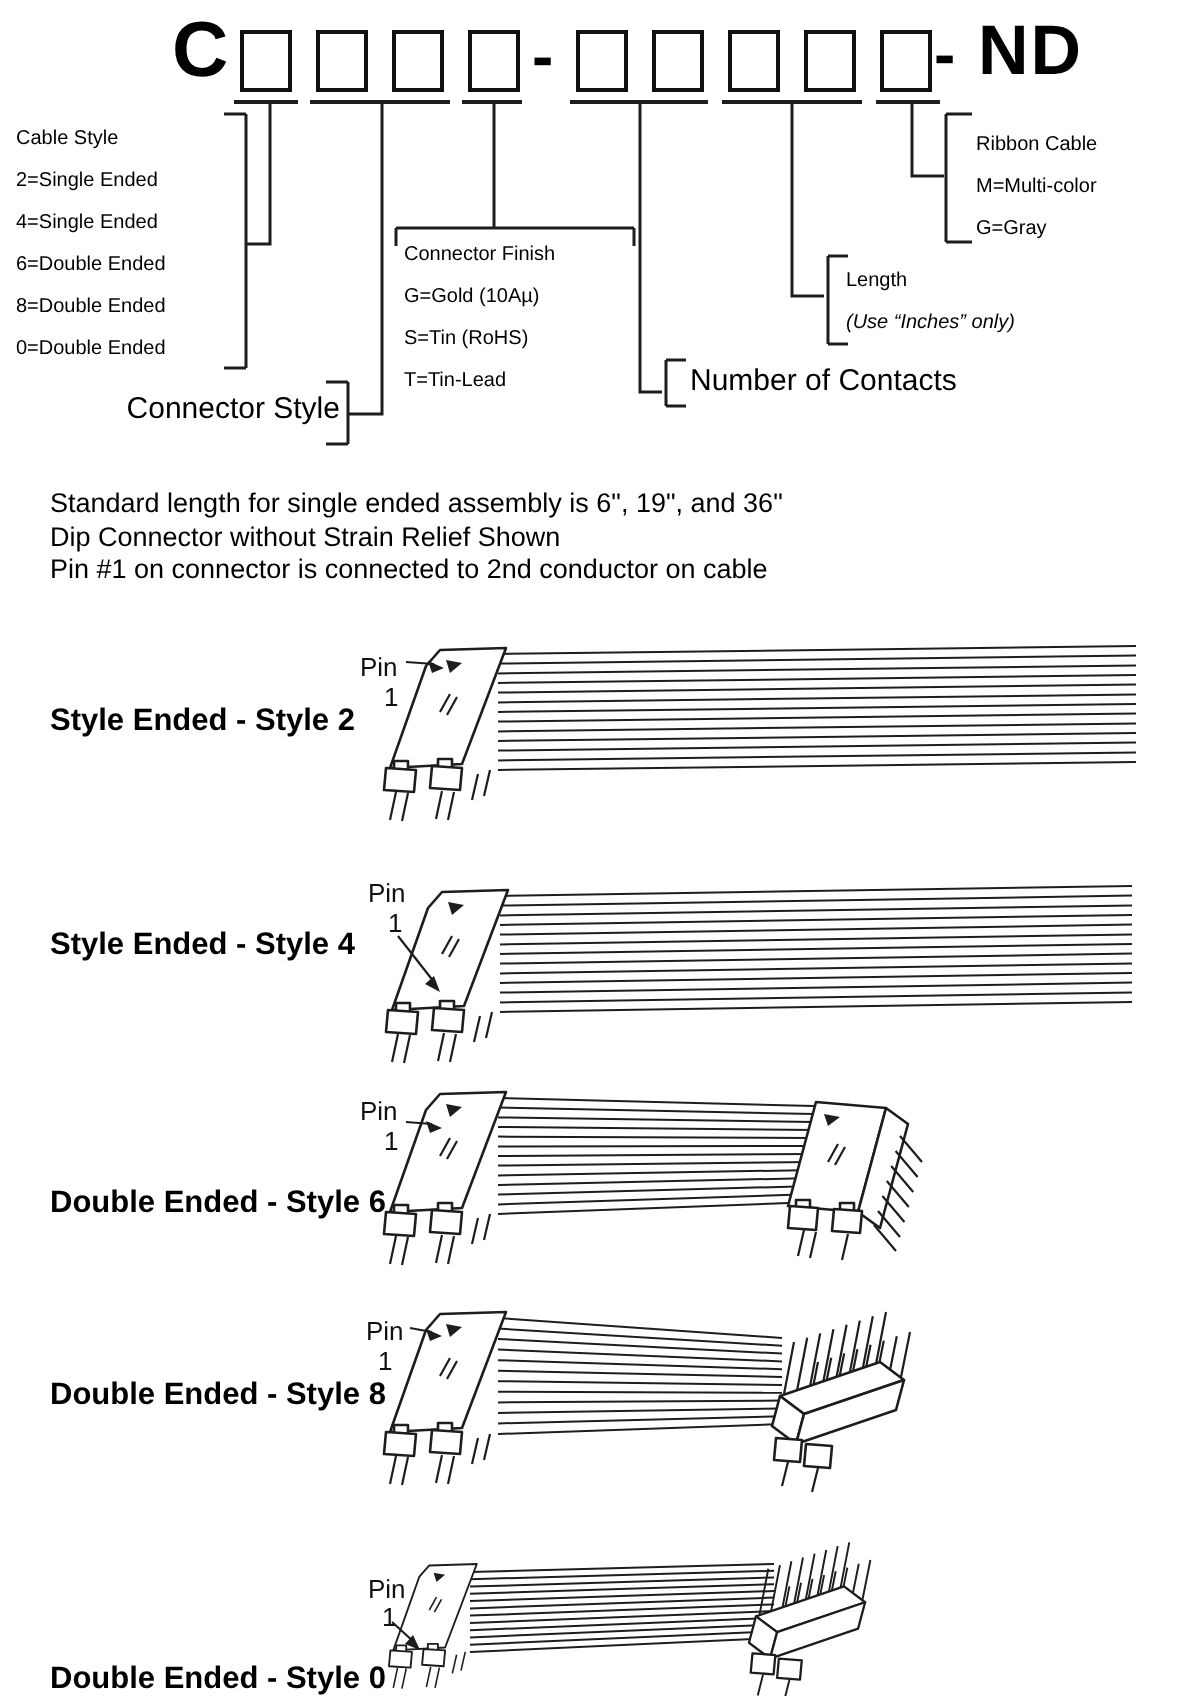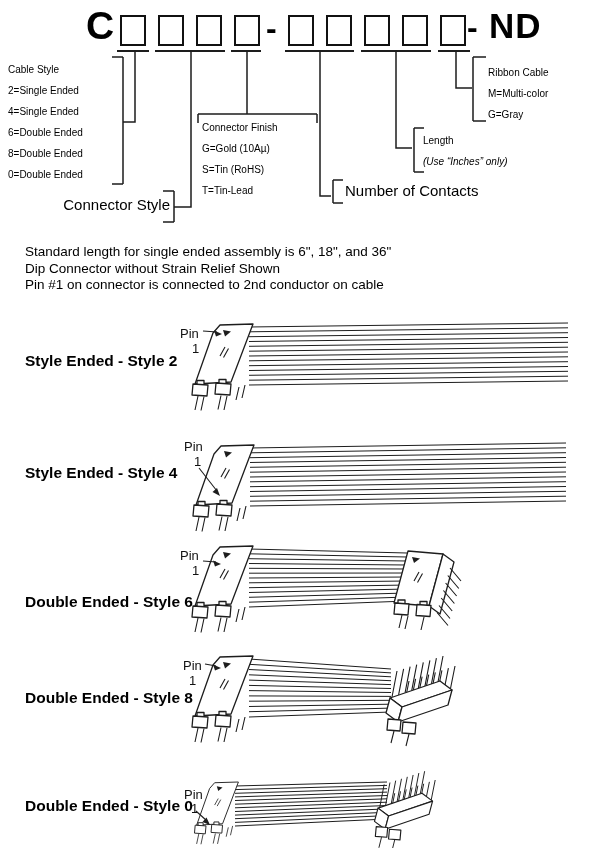--- a/index.html
+++ b/index.html
@@ -20,21 +20,21 @@
   .connector-style-label{left:58px;top:196px;width:112px;text-align:right;font-size:15px;white-space:nowrap;}
   .connector-finish-block{left:202px;top:117px;}
   .contacts-label{left:345px;top:182px;font-size:15px;white-space:nowrap;}
   .length-block{left:423px;top:130px;}
   .length-note{font-style:italic;}
   .ribbon-block{left:488px;top:62px;}
   
   .notes-block{left:25px;top:244px;font-size:13.5px;line-height:16.5px;white-space:nowrap;}
   
   .row-label{position:absolute;left:25px;font-weight:bold;font-size:15.5px;white-space:nowrap;}
-  .rl-1{top:352px;} .rl-2{top:464px;} .rl-3{top:577px;margin-top:16px;} .rl-4{top:689px;} .rl-5{top:797px;}
+  .rl-1{top:352px;} .rl-2{top:464px;} .rl-3{top:577px;margin-top:16px;} .rl-4{top:689px;} .rl-5{top:831px;}
   
   svg.art{position:absolute;left:0;top:0;}
   .face{fill:#fff;stroke:#1d1d1d;stroke-width:1.3;stroke-linejoin:round;}
   .thin{fill:none;stroke:#1d1d1d;stroke-width:1.1;}
   .mark{fill:#1d1d1d;stroke:none;}
   .leader{fill:none;stroke:#1d1d1d;stroke-width:1.5;}
   .uline{fill:none;stroke:#1d1d1d;stroke-width:2;}
   .ribbon line{stroke:#1d1d1d;stroke-width:1;}
   .pin-t{font-family:"Liberation Sans",sans-serif;font-size:13px;fill:#111;}
 </style>
@@ -258,21 +258,21 @@
 
   <div class="abs callout ribbon-block">
     <div>Ribbon Cable</div>
     <div>
         <div>M=Multi-color</div>
         <div>G=Gray</div>
       </div>
   </div>
 
   <div class="abs notes-block">
-      <div>Standard length for single ended assembly is 6", 18", and 36"</div>
+      <div>Standard length for single ended assembly is 6", 19", and 36"</div>
       <div>Dip Connector without Strain Relief Shown</div>
       <div>Pin #1 on connector is connected to 2nd conductor on cable</div>
     </div>
 
   <div class="row-label rl-1">Style Ended - Style 2</div>
   <div class="row-label rl-2">Style Ended - Style 4</div>
   <div class="row-label rl-3">Double Ended - Style 6</div>
   <div class="row-label rl-4">Double Ended - Style 8</div>
   <div class="row-label rl-5">Double Ended - Style 0</div>
 

